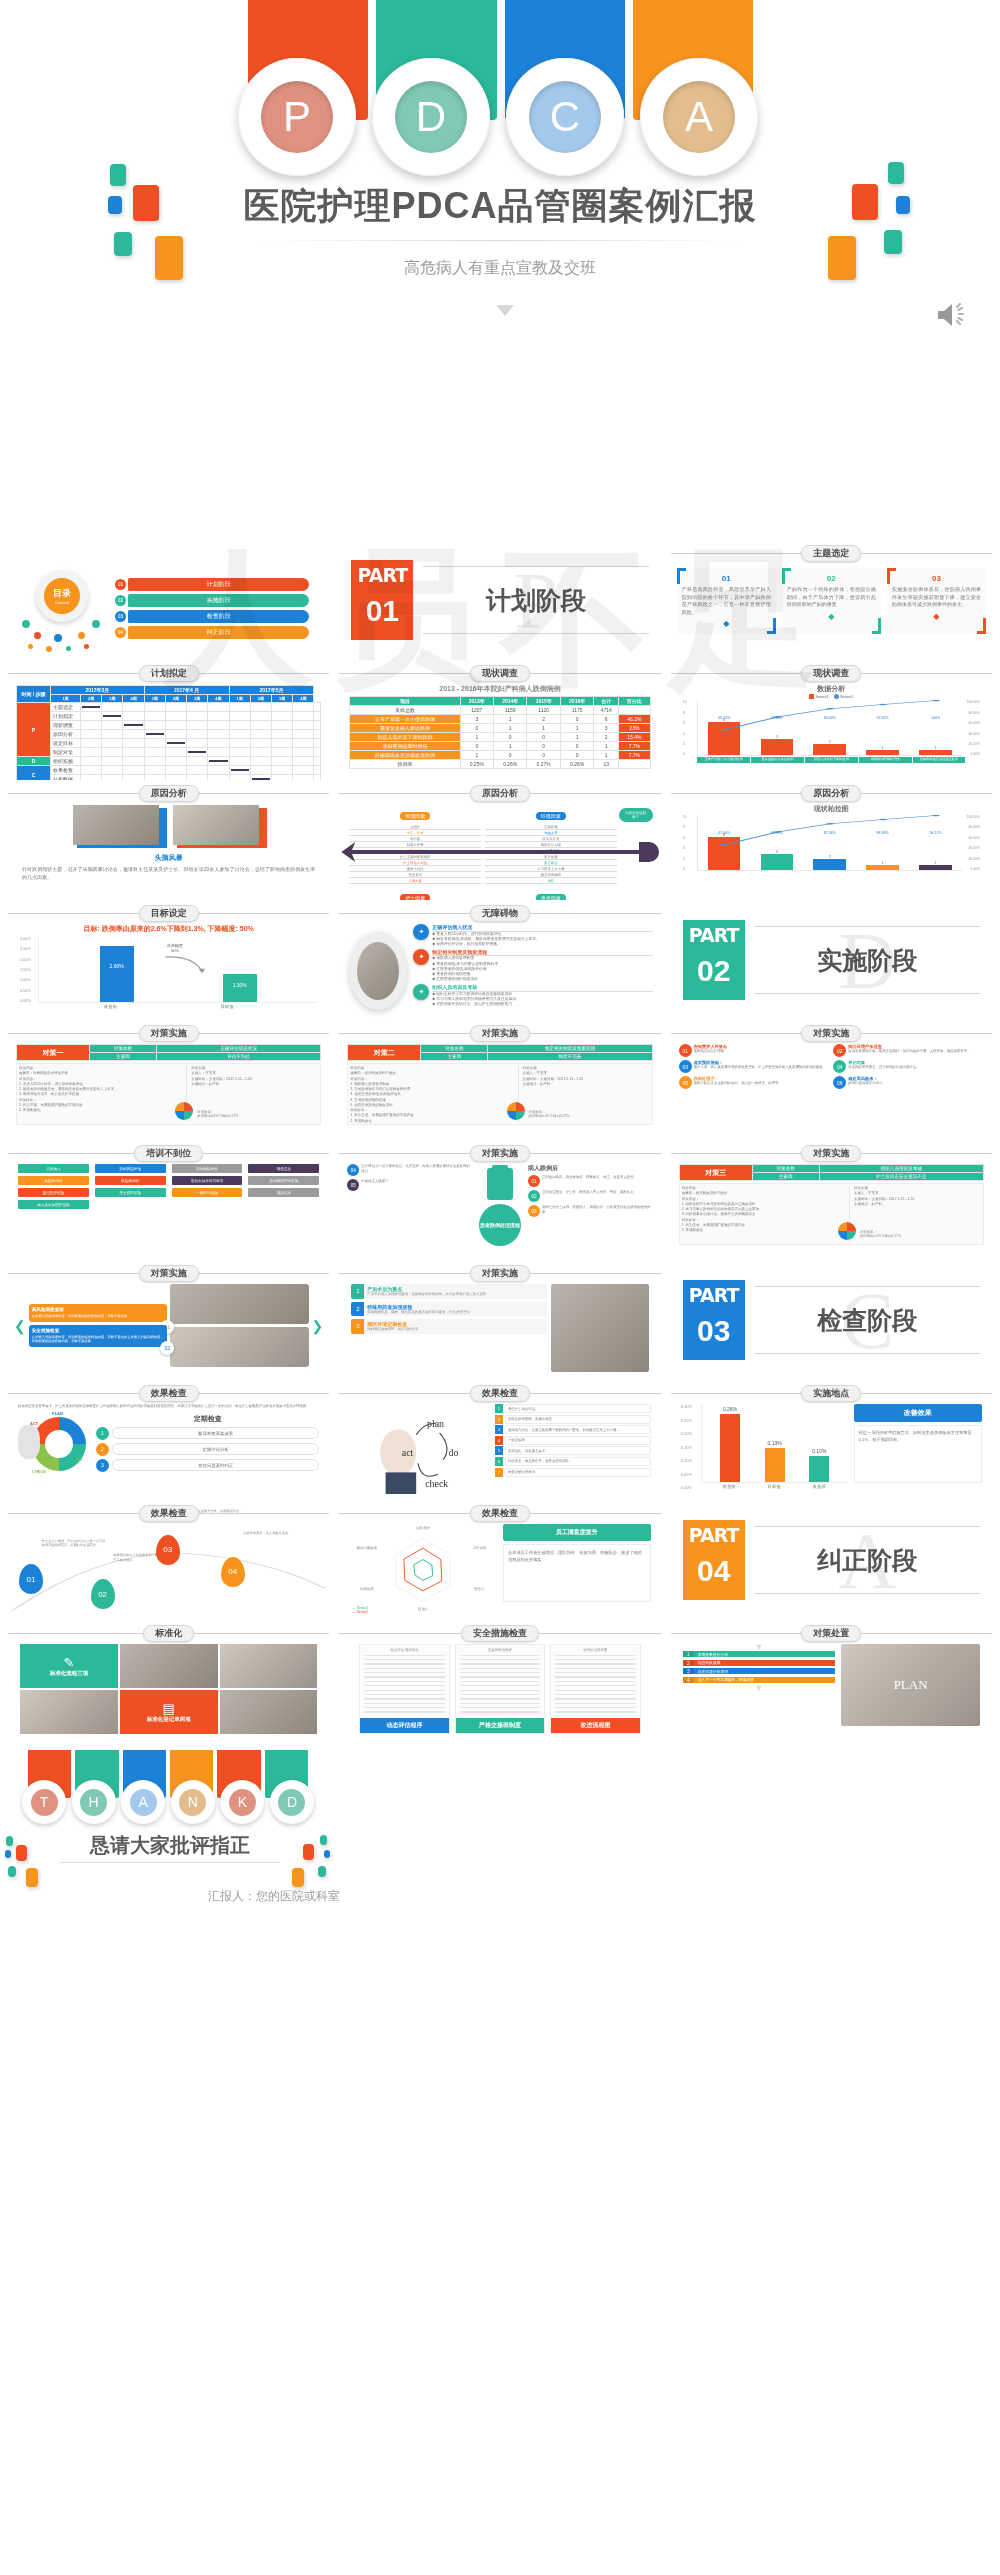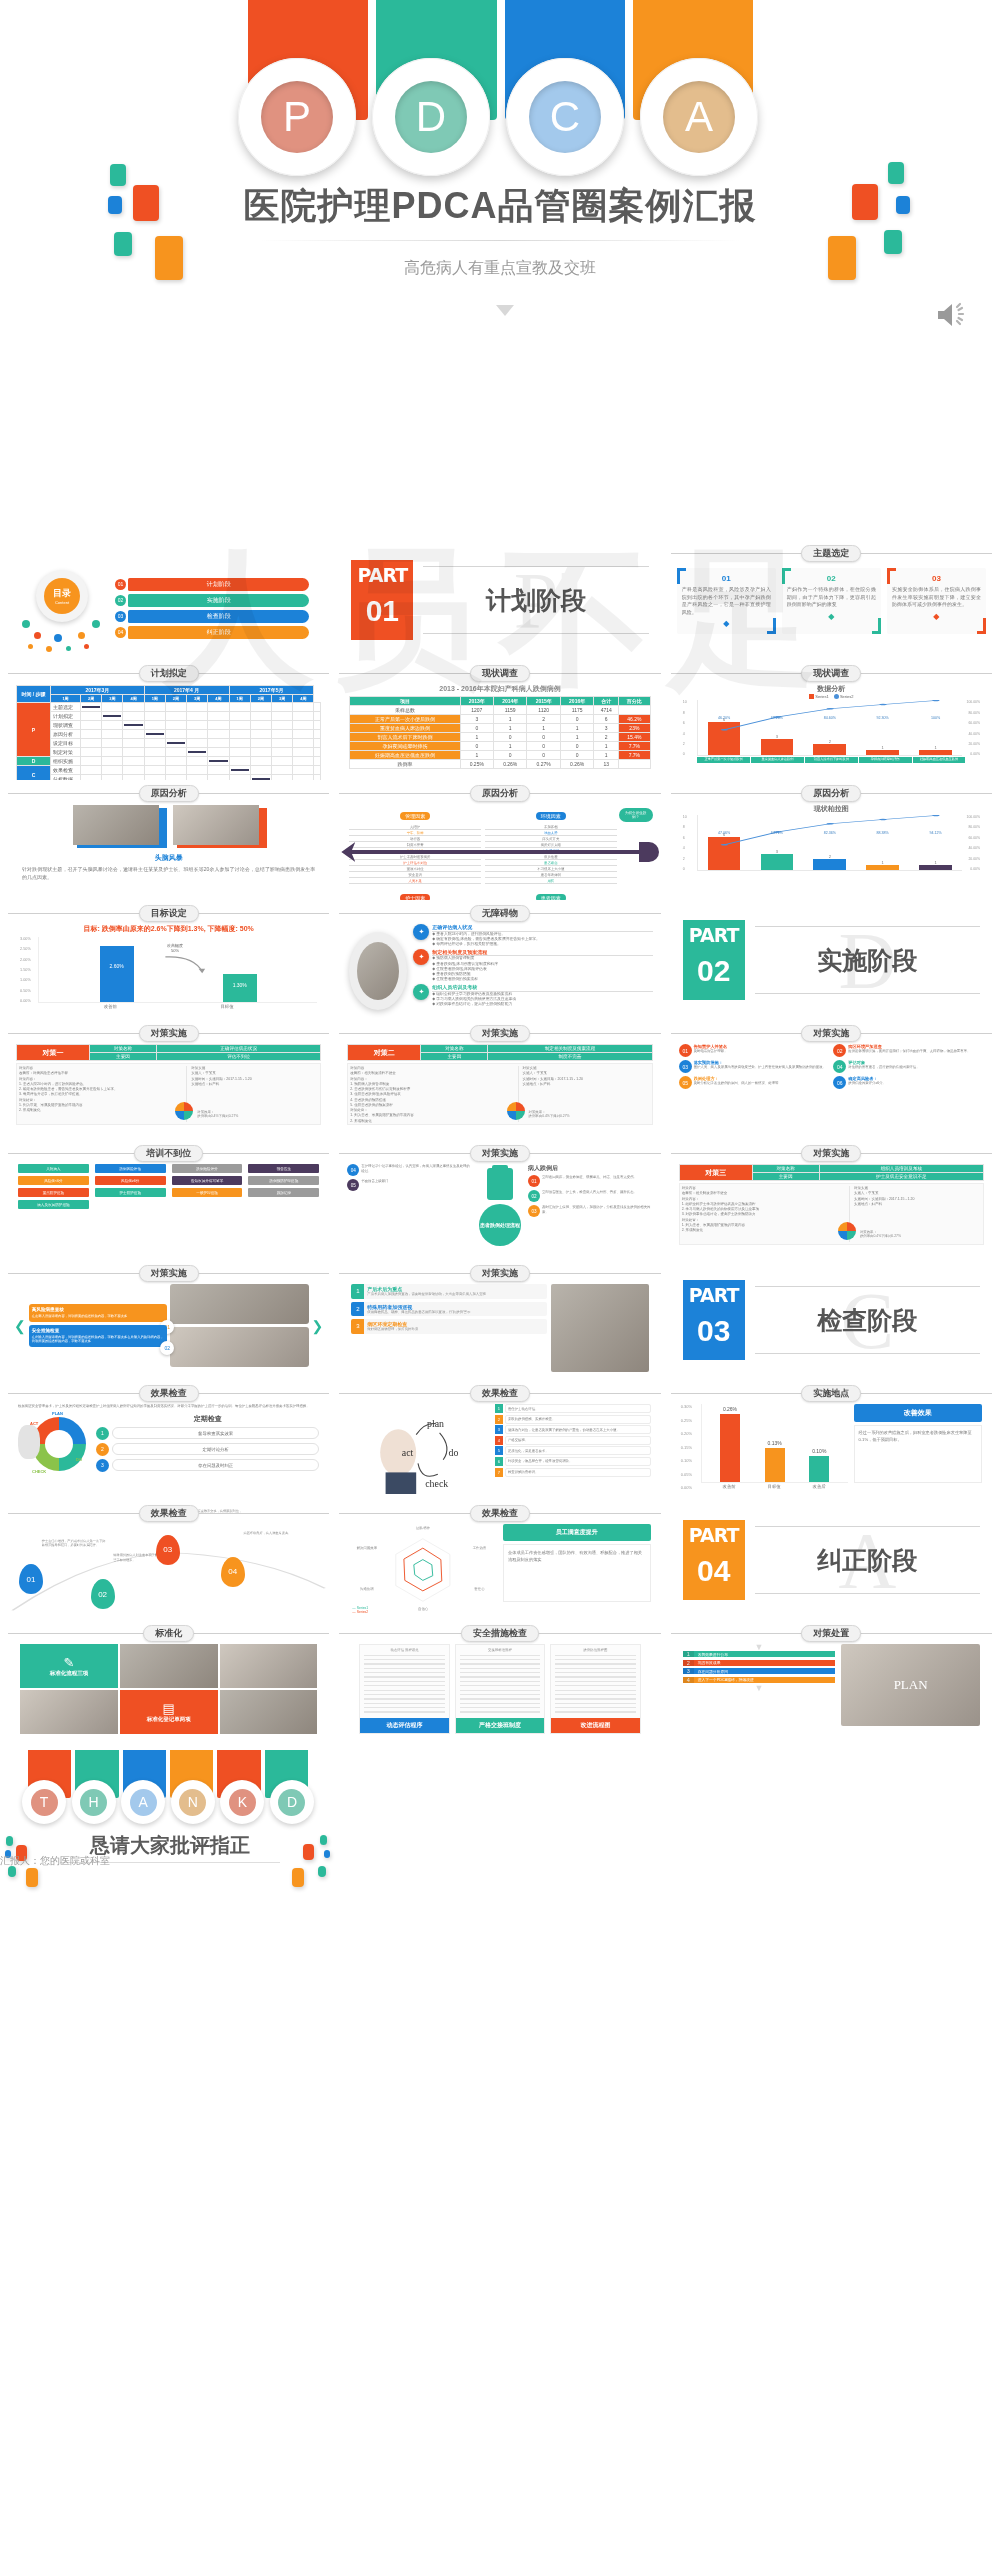--- a/index.html
+++ b/index.html
@@ -68,21 +68,21 @@
   .tbars { position:absolute; left:28px; top:10px; width:280px; height:48px; display:flex; gap:4px; }
   .tbars div { flex:1; border-radius:0 0 2px 2px; }
   .tcircles { position:absolute; left:22px; top:40px; width:292px; display:flex; justify-content:space-between; }
   .tc { width:44px;height:44px;border-radius:50%;background:#fff;
     box-shadow:0 2px 5px rgba(0,0,0,.2); display:flex;align-items:center;justify-content:center; }
   .tc i { width:27px;height:27px;border-radius:50%;display:flex;align-items:center;justify-content:center;
     color:#fff;font-size:14px;font-style:normal; }
   .tmsg { position:absolute; top:92px; left:0; width:340px; text-align:center; font-size:20px;
     font-weight:bold; color:#5b5b5b; }
   .tline { position:absolute; top:122px; left:60px; width:220px; height:1px; background:#dedede; }
-  .tby { position:absolute; top:114px; left:0; width:340px; text-align:left; font-size:10px; color:#9c9c9c; }
+  .tby { position:absolute; top:148px; left:0; width:340px; text-align:right; font-size:12px; color:#9c9c9c; }
 </style>
 </head>
 <body>
 
 <div class="hero">
   <div class="hero-bars" id="heroBars">
       <div class="bar" style="background: rgb(239, 80, 35);"></div>
       <div class="bar" style="background: rgb(43, 185, 154);"></div>
       <div class="bar" style="background: rgb(28, 130, 216);"></div>
       <div class="bar" style="background: rgb(247, 148, 30);"></div>

